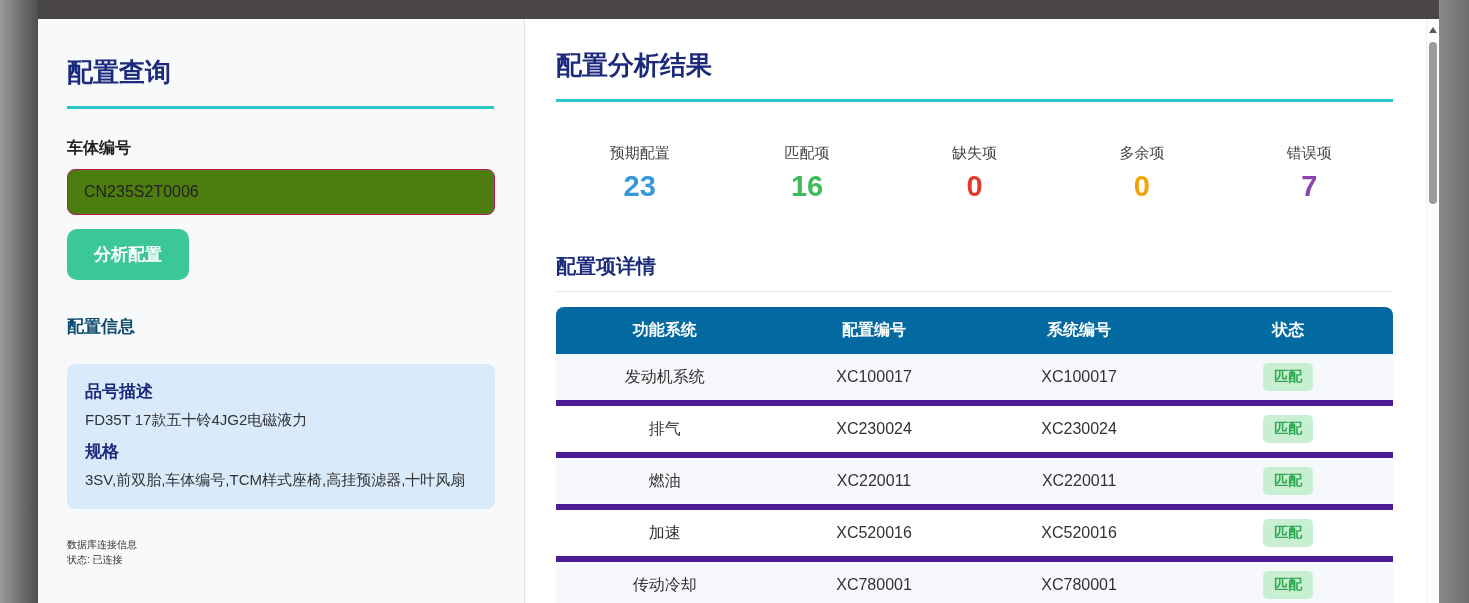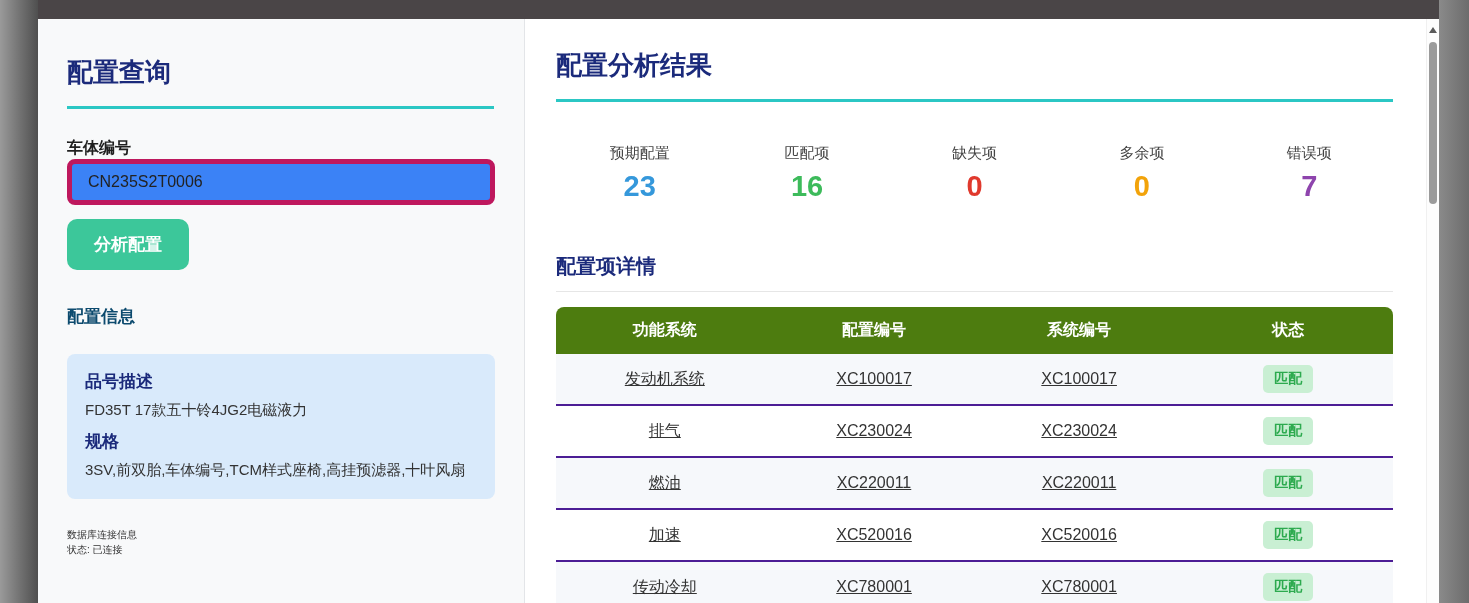--- a/index.html
+++ b/index.html
@@ -28,22 +28,22 @@
     width:487px; flex:0 0 auto; background:#f8f9fa;
     border-right:1px solid #e3e5e8;
     padding:36px 30px 0 29px; overflow:hidden;
   }
   .section-title {
     font-size:26px; font-weight:bold; color:#1b2a7b;
     padding-bottom:16px; border-bottom:3px solid #2bc7c4;
   }
   .field-label { margin-top:29px; font-size:16px; font-weight:bold; color:#1f1f1f; }
   .text-input {
-    width:428px; height:46px;
-    border:5px solid #be185d; border-radius:8px; background:#3b82f6;
+    margin-top:10px; width:428px; height:46px;
+    border:1px solid #be185d; border-radius:8px; background:#4d7c0f;
     padding:0 16px; font-size:16px; color:#222;
     font-family:"Liberation Sans","DejaVu Sans",sans-serif;
     outline:none; display:block;
   }
   .primary-btn {
     margin-top:14px; display:inline-block; border:none; cursor:pointer;
     background:#3cc79a; color:#fff; font-weight:bold; font-size:17px;
     padding:14px 27px; border-radius:10px;
     font-family:"Liberation Sans","DejaVu Sans",sans-serif;
   }
@@ -62,28 +62,28 @@
   .stats-row { display:flex; margin-top:42px; }
   .stat { flex:1 1 0; text-align:center; }
   .stat-label { font-size:15px; color:#444;font-family:Liberation Serif, serif; }
   .stat-value { margin-top:7px; font-size:29px; font-weight:bold; }
 
   .details-title { margin-top:50px; font-size:20px; font-weight:bold; color:#1b2a7b; }
   .light-divider { margin-top:11px; border:none; border-top:1px solid #e6e6e6; height:0; }
 
   .config-table { width:100%; margin-top:15px; border-collapse:separate; border-spacing:0; }
   .config-table th {
-    background:#4d7c0f; color:#fff; font-weight:bold; font-size:16px;
+    background:#0369a1; color:#fff; font-weight:bold; font-size:16px;
     height:47px; text-align:center; vertical-align:middle;
   }
   .config-table th:first-child { border-top-left-radius:8px; }
   .config-table th:last-child { border-top-right-radius:8px; }
   .config-table td {
     height:52px; text-align:center; vertical-align:middle;
-    font-size:16px; color:#333; border-bottom:2px solid #4c1d95;text-decoration:underline;
+    font-size:16px; color:#333; border-bottom:6px solid #4c1d95;
   }
   .config-table tr.odd td { background:#f6f8fb; }
   .config-table tr.even td { background:#ffffff; }
   .col-system { width:26%; } .col-config { width:24%; } .col-sysno { width:25%; } .col-status { width:25%; }
   .status-badge {
     display:inline-block; background:#c9efd3; color:#2daa4f;
     font-weight:bold; font-size:14px; padding:5px 11px; border-radius:5px;
   }
 
   

